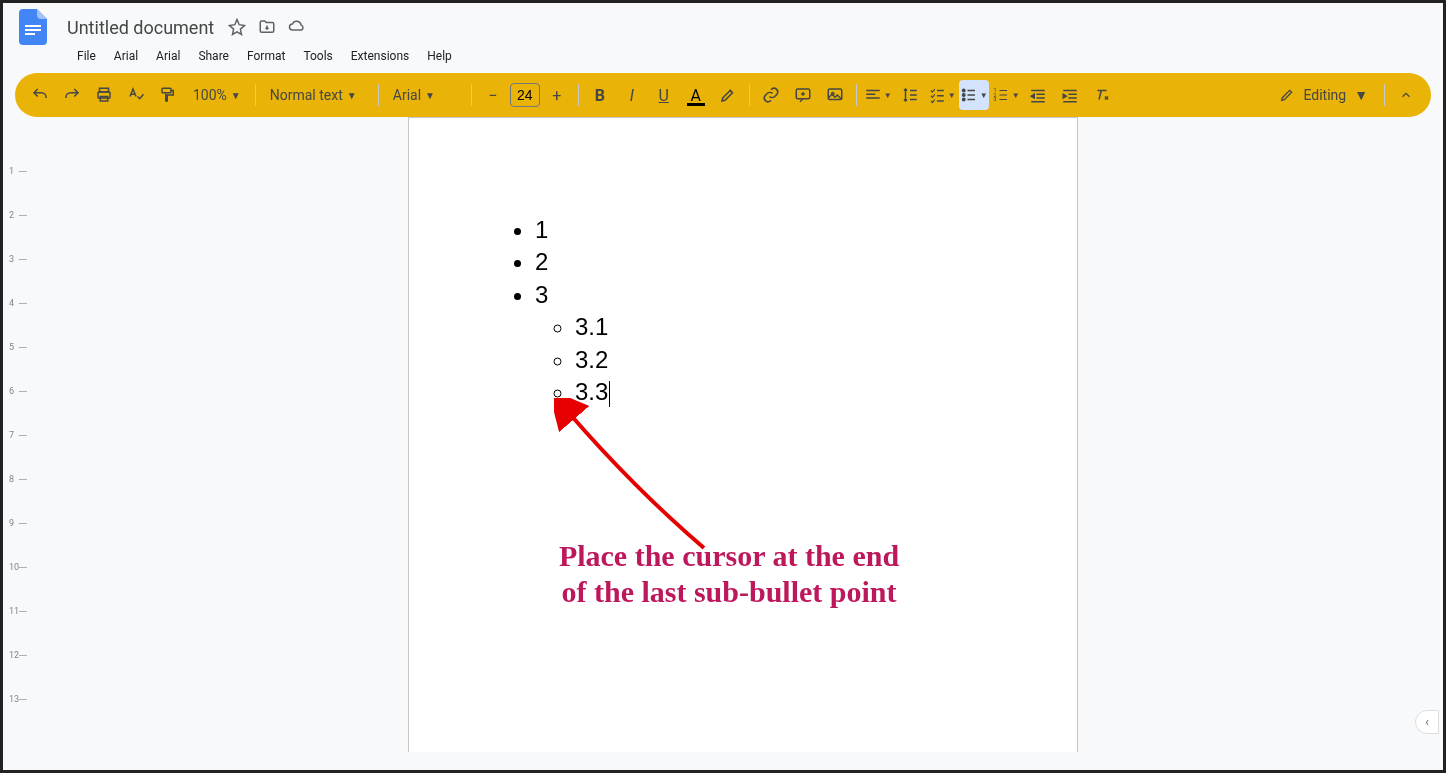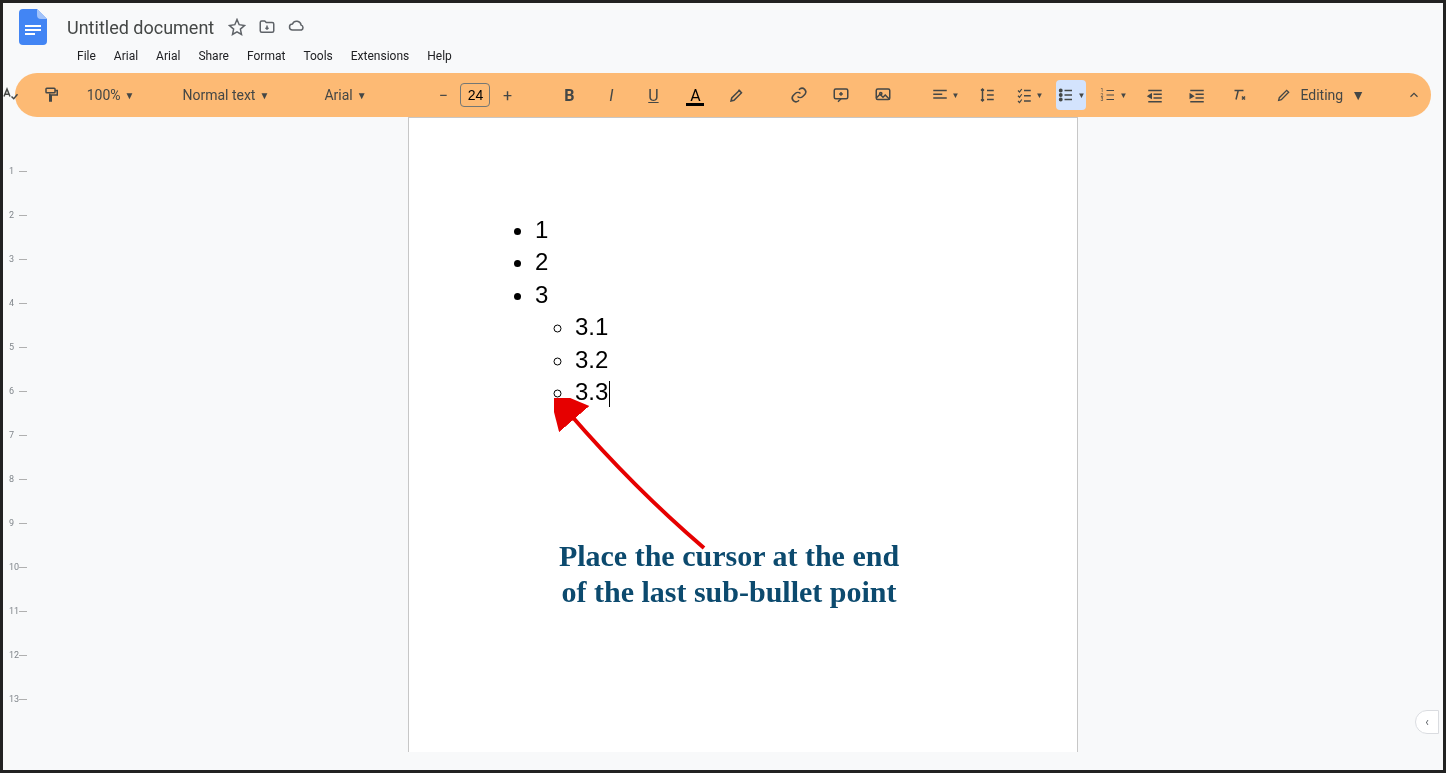--- a/index.html
+++ b/index.html
@@ -16,21 +16,21 @@
 .spacer { flex: 1; }
 .right-icons { display: flex; align-items: center; gap: 18px; }
 .right-icons .ic { width: 24px; height: 24px; color: #444746; display: flex; align-items: center; justify-content: center; cursor: pointer; }
 .share-btn { background: #c2e7ff; border-radius: 100px; padding: 10px 20px; display: flex; align-items: center; gap: 8px; color: #001d35; font-weight: 500; font-size: 14px; cursor: pointer; }
 .avatar { width: 32px; height: 32px; border-radius: 50%; background: linear-gradient(135deg,#ddd,#bbb); overflow: hidden; display:flex; align-items:center; justify-content:center; color:#555; }
 
 .menu-row { display: flex; gap: 2px; padding: 0 0 6px 56px; }
 .menu-item { padding: 4px 8px; font-size: 12px; color: #202124; cursor: pointer; border-radius: 4px; }
 
 
-.toolbar { margin: 0 12px; background: #fdba74; border-radius: 24px; padding: 4px 10px; display: flex; align-items: center; gap: 12px; height: 44px; justify-content: flex-end; }
+.toolbar { margin: 0 12px; background: #eab308; border-radius: 24px; padding: 4px 10px; display: flex; align-items: center; gap: 2px; height: 44px; justify-content: flex-end; }
 .tbtn { min-width: 30px; height: 30px; border-radius: 4px; display: flex; align-items: center; justify-content: center; cursor: pointer; color: #444746; position: relative; }
 .tbtn.active { background: #d3e3fd; }
 .tsep { width: 1px; height: 22px; background: #c7c7c7; margin: 0 4px; }
 .tselect { display: flex; align-items: center; gap: 4px; padding: 0 8px; height: 30px; cursor: pointer; font-size: 14px; color: #444746; }
 .tselect .caret { font-size: 10px; color: #444746; }
 .tfontsize { display: flex; align-items: center; gap: 2px; }
 .tfontsize input { width: 30px; height: 24px; text-align: center; border: 1px solid #747775; border-radius: 4px; background: transparent; font-size: 14px; }
 .tiny { width: 26px; }
 .underline-a { position: relative; }
 .underline-a::after { content:''; position:absolute; bottom:4px; left:6px; right:6px; height:3px; background:#000; }
@@ -50,21 +50,21 @@
 .hruler .marker.down { top:0; border-bottom:none; border-top:7px solid #4285f4; }
 .page { width: 670px; min-height: 900px; background: #fff; border: 1px solid #c7c7c7; margin: 0 auto; padding: 96px 96px; position: relative; }
 .page-content { font-family: Arial, sans-serif; font-size: 24px; color: #000; line-height:1.35; }
 .page-content ul { list-style: disc; padding-left: 30px; }
 .page-content ul ul { list-style: circle; padding-left: 40px; }
 .cursor-line { display: inline-block; width:1px; height:26px; background:#000; vertical-align:middle; margin-left:1px; animation:blink 1s step-end infinite; }
 @keyframes blink { 50% { opacity:0; } }
 
 
 .annotation { position:absolute; pointer-events:none; }
-.ann-text { font-family: 'Comic Sans MS', 'Segoe Script', cursive; color:#0c4a6e; font-size:30px; font-weight:600; line-height:1.2; text-align:center; }
+.ann-text { font-family: 'Comic Sans MS', 'Segoe Script', cursive; color:#be185d; font-size:30px; font-weight:600; line-height:1.2; text-align:center; }
 .ann-arrow { position:absolute; }
 
 .right-collapse { position:absolute; right:4px; bottom:18px; width:24px; height:24px; background:#fff; border:1px solid #dadce0; border-radius:12px 0 0 12px; display:flex; align-items:center; justify-content:center; color:#5f6368; font-size:12px; }
 
 svg { display:block; }
 </style>
 </head>
 <body>
 
 <div class="header">

